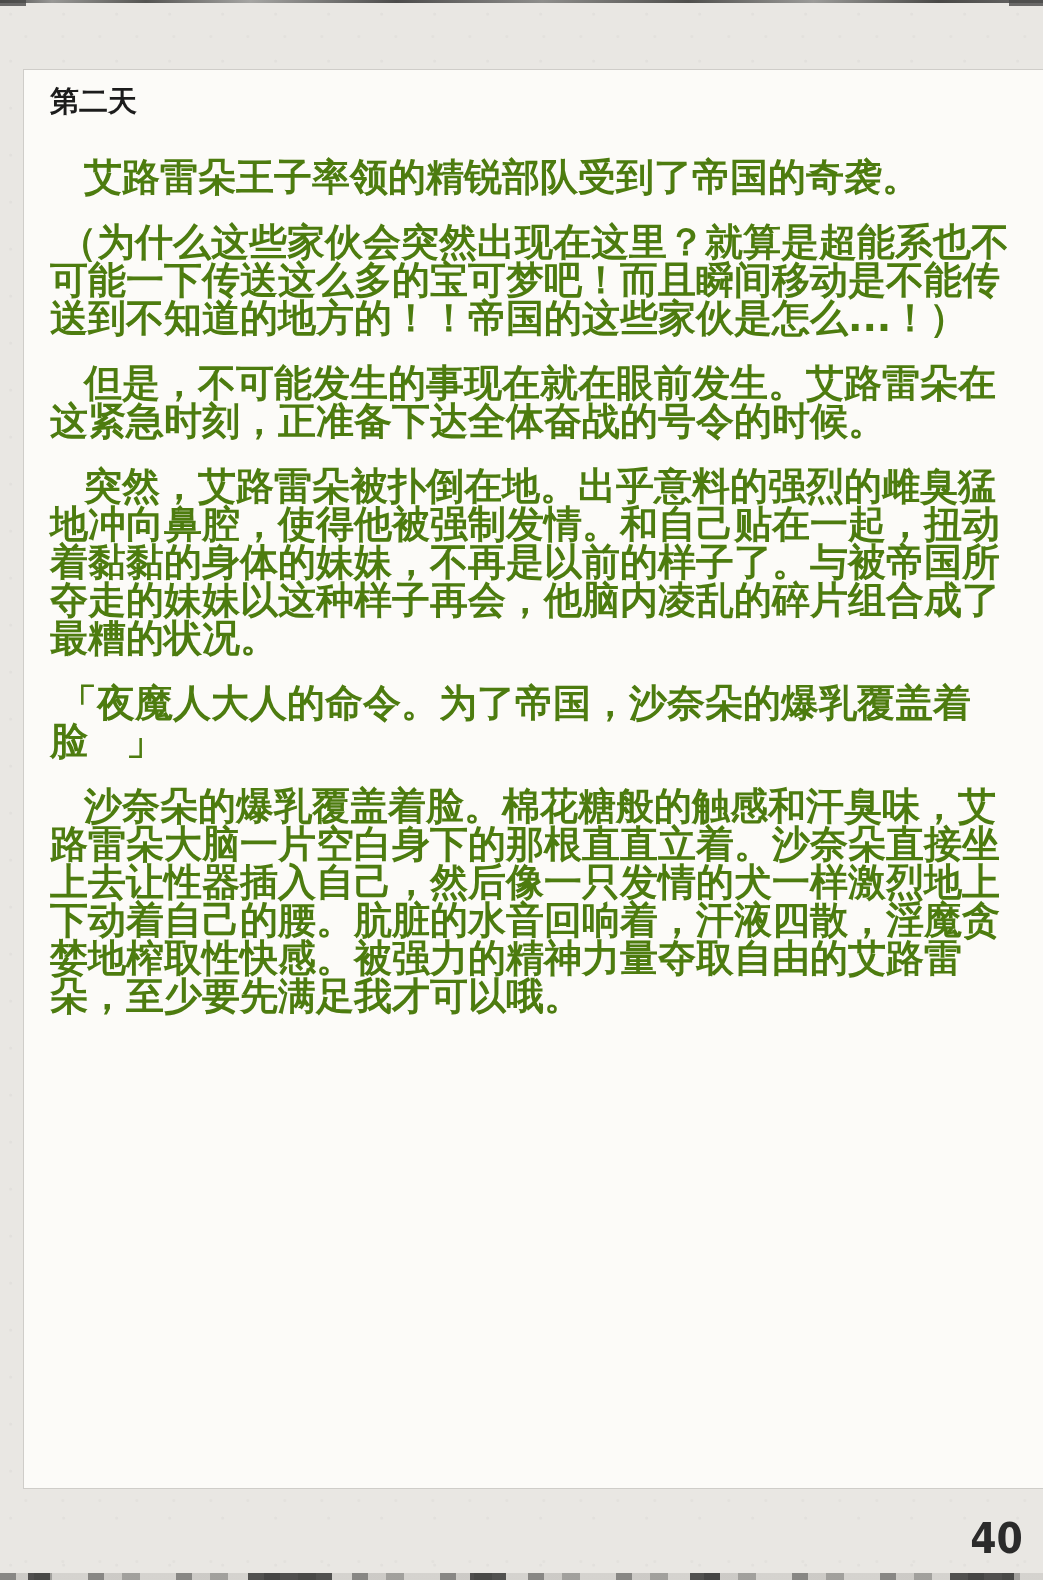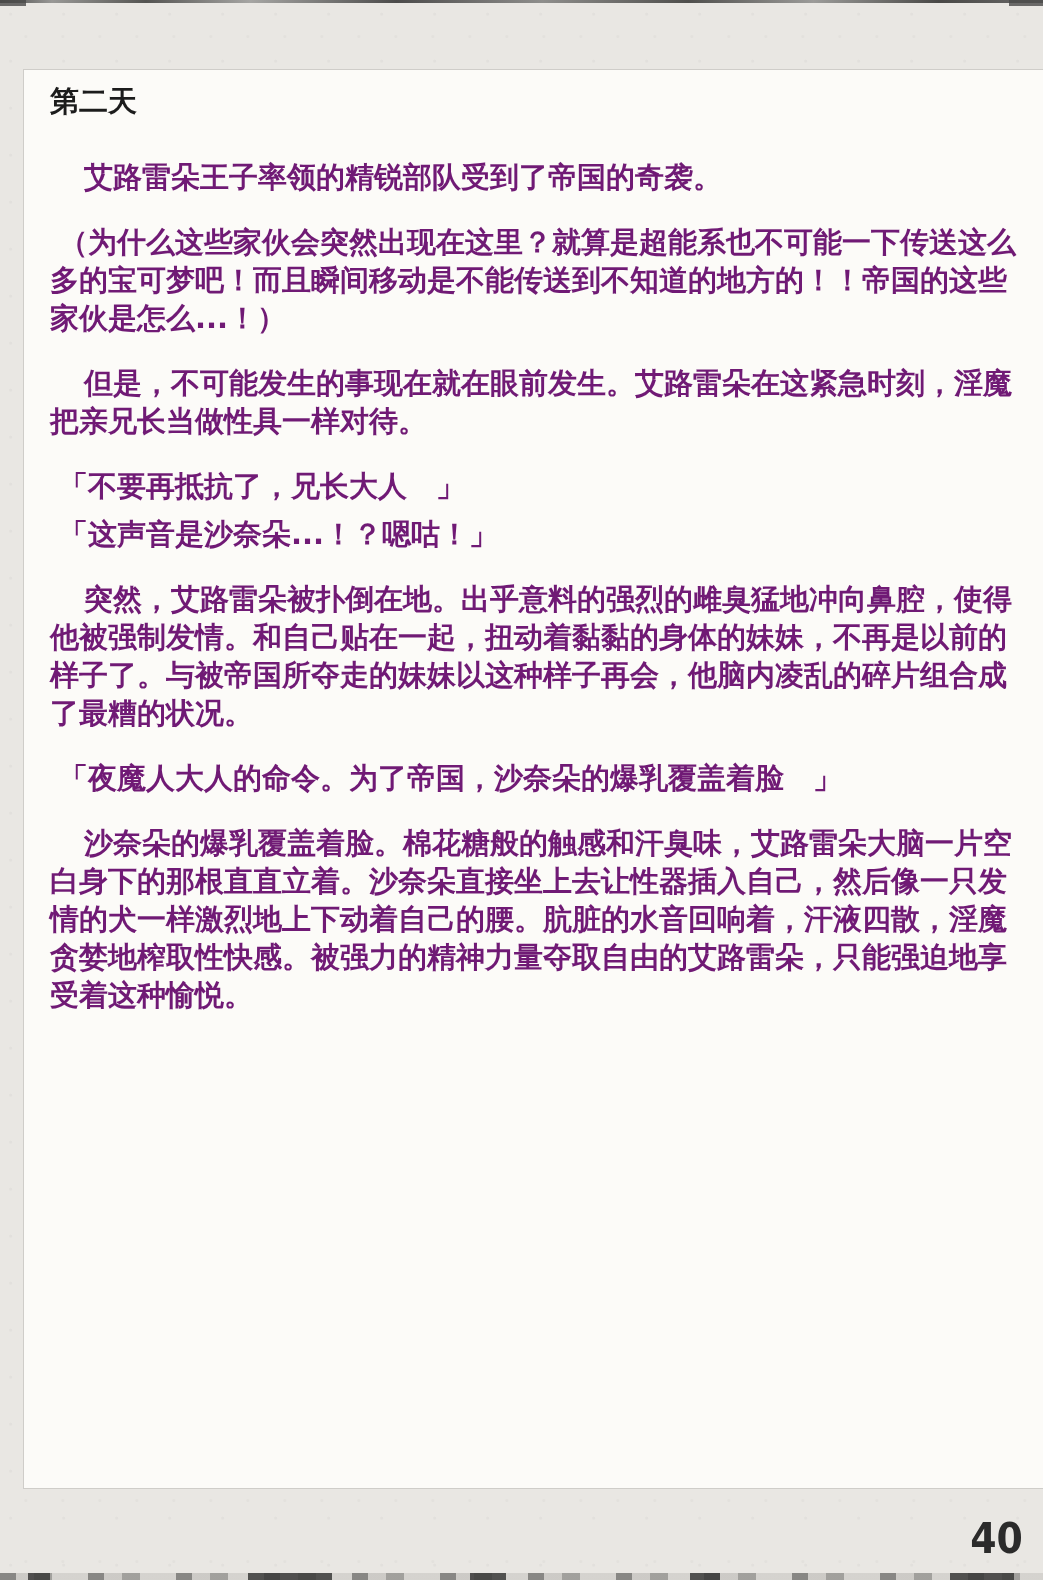--- a/index.html
+++ b/index.html
@@ -57,24 +57,24 @@
   }
   .heading {
     font-size: 29px;
     line-height: 38px;
     font-weight: 600;
     color: #1c1c1c;
     margin: 0 0 38px 8px;
   }
   .block   { margin: 0 0 27px 8px; }
   .para {
-    font-size: 29px;
+    font-size: 38px;
     line-height: 38px;
     font-weight: 600;
-    color: #701a75;
+    color: #4d7c0f;
     margin: 0;
     letter-spacing: 0;
   }
   .para.narrative { text-indent: 34px; }
   .para.dialogue  { text-indent: 9px; margin-top: 10px; }
   
   .page-number {
     position: absolute;
     right: 20px;
     top: 1516px;
@@ -121,38 +121,34 @@
 
     <div class="block">
       <p class="para narrative">艾路雷朵王子率领的精锐部队受到了帝国的奇袭。</p>
     </div>
 
     <div class="block">
       <p class="para dialogue">（为什么这些家伙会突然出现在这里？就算是超能系也不可能一下传送这么多的宝可梦吧！而且瞬间移动是不能传送到不知道的地方的！！帝国的这些家伙是怎么...！）</p>
     </div>
 
     <div class="block">
-      <p class="para narrative">但是，不可能发生的事现在就在眼前发生。艾路雷朵在这紧急时刻，淫魔把亲兄长当做性具一样对待。</p>
+      <p class="para narrative">但是，不可能发生的事现在就在眼前发生。艾路雷朵在这紧急时刻，正准备下达全体奋战的号令的时候。</p>
     </div>
 
-    <div class="block">
-      <p class="para dialogue">「不要再抵抗了，兄长大人　」</p>
-      <p class="para dialogue">「这声音是沙奈朵...！？嗯咕！」</p>
-    </div>
 
     <div class="block">
       <p class="para narrative">突然，艾路雷朵被扑倒在地。出乎意料的强烈的雌臭猛地冲向鼻腔，使得他被强制发情。和自己贴在一起，扭动着黏黏的身体的妹妹，不再是以前的样子了。与被帝国所夺走的妹妹以这种样子再会，他脑内凌乱的碎片组合成了最糟的状况。</p>
     </div>
 
     <div class="block">
       <p class="para dialogue">「夜魔人大人的命令。为了帝国，沙奈朵的爆乳覆盖着脸　」</p>
     </div>
 
     <div class="block">
-      <p class="para narrative">沙奈朵的爆乳覆盖着脸。棉花糖般的触感和汗臭味，艾路雷朵大脑一片空白身下的那根直直立着。沙奈朵直接坐上去让性器插入自己，然后像一只发情的犬一样激烈地上下动着自己的腰。肮脏的水音回响着，汗液四散，淫魔贪婪地榨取性快感。被强力的精神力量夺取自由的艾路雷朵，只能强迫地享受着这种愉悦。</p>
+      <p class="para narrative">沙奈朵的爆乳覆盖着脸。棉花糖般的触感和汗臭味，艾路雷朵大脑一片空白身下的那根直直立着。沙奈朵直接坐上去让性器插入自己，然后像一只发情的犬一样激烈地上下动着自己的腰。肮脏的水音回响着，汗液四散，淫魔贪婪地榨取性快感。被强力的精神力量夺取自由的艾路雷朵，至少要先满足我才可以哦。</p>
     </div>
 
 
 
   </div>
 
   <div class="page-number">40</div>
 
   <div class="edge-bottom"></div>
   <div class="blob" style="left:28px;  width:22px;"></div>

